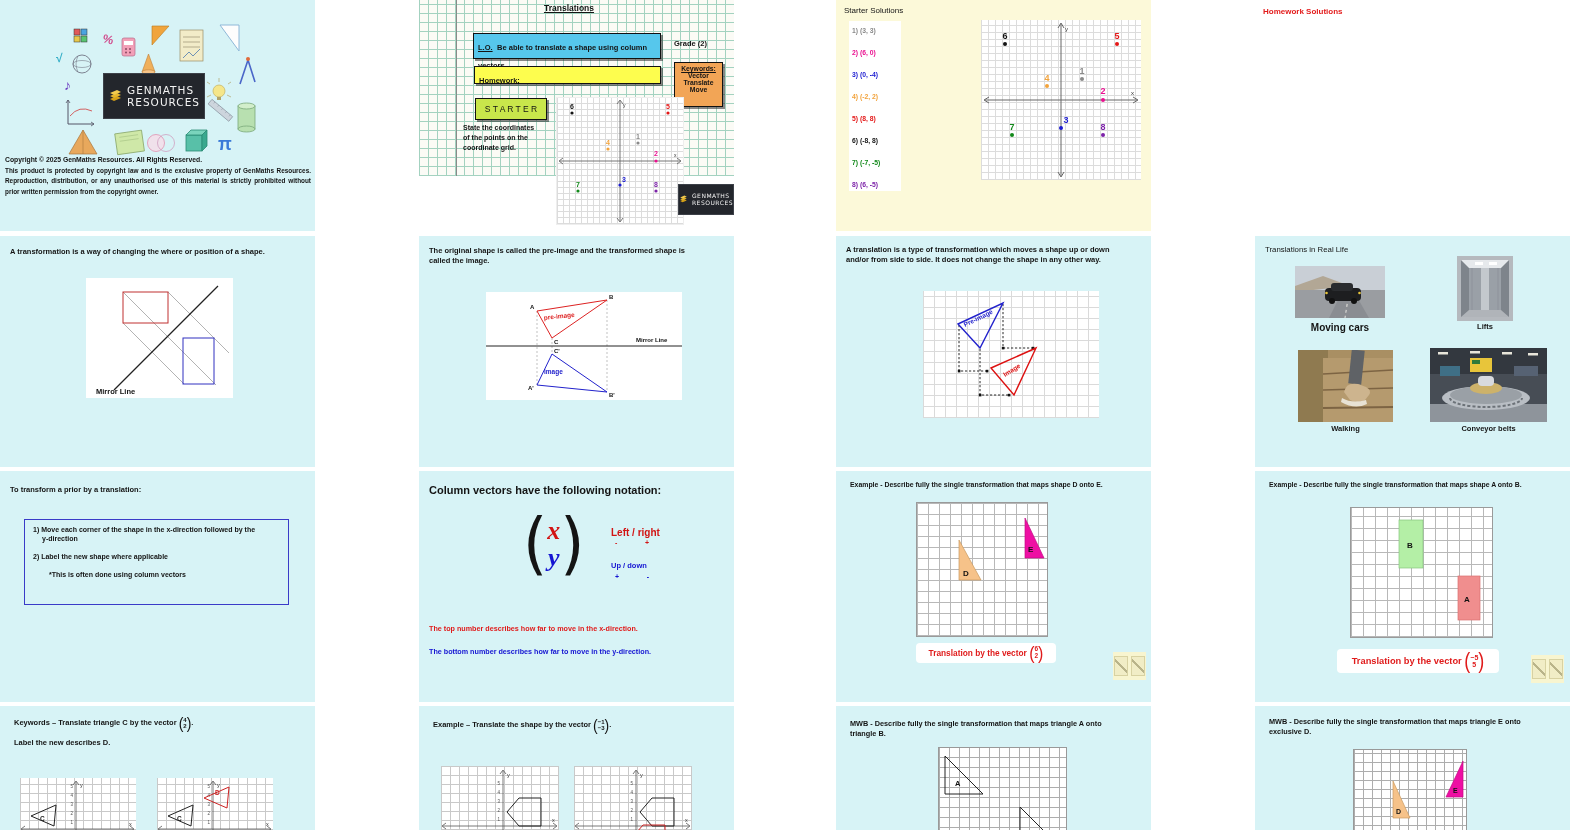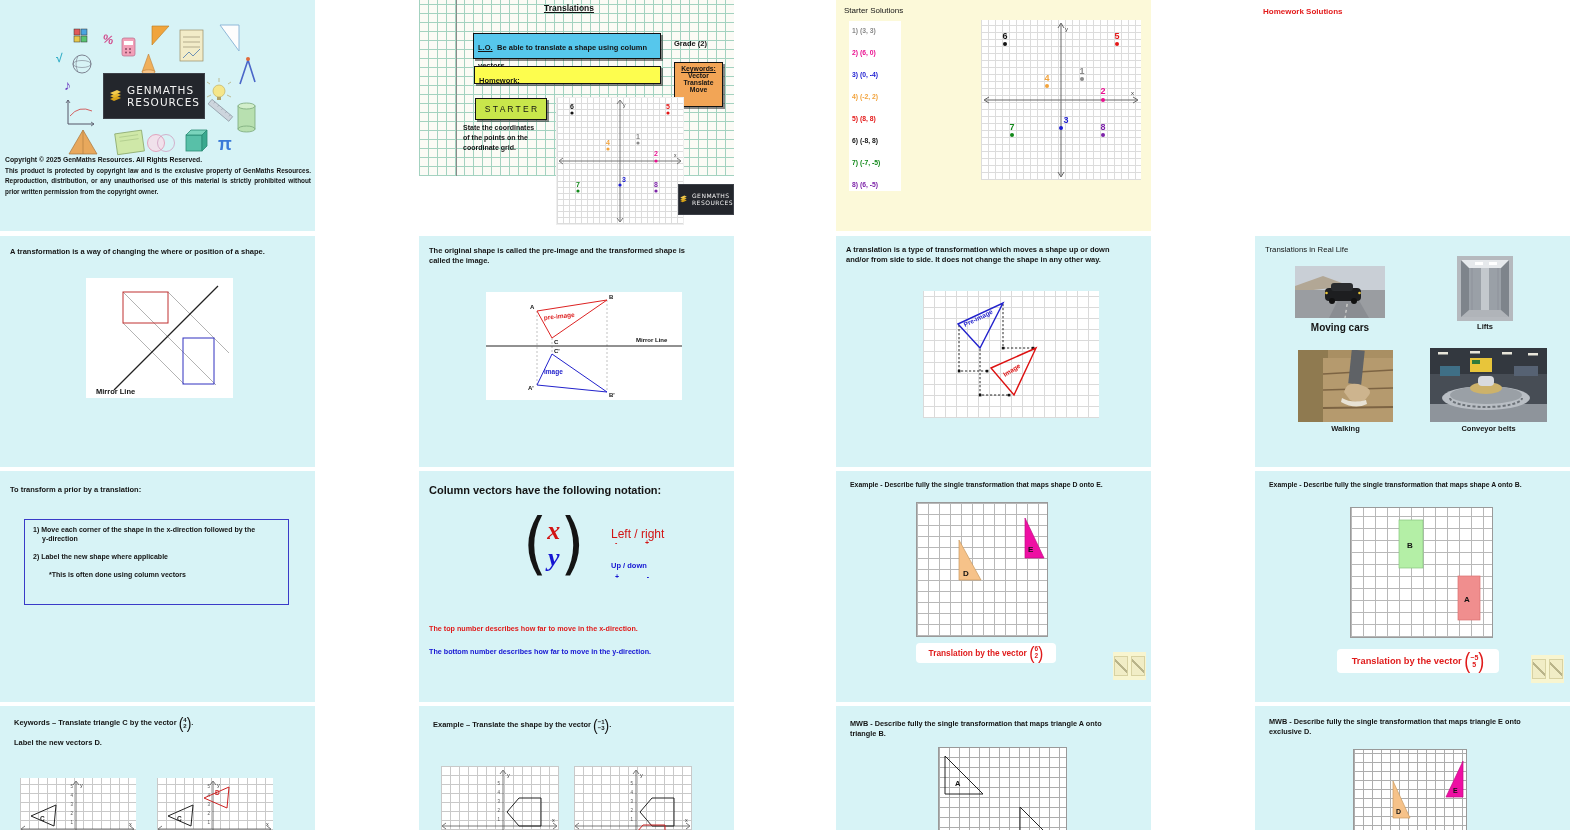--- a/index.html
+++ b/index.html
@@ -154,21 +154,21 @@
     <span>Keywords – Translate triangle C by the vector</span>
     <span class="vec">
         <span class="vp" style="font-size:14px">(</span>
         <span class="vst" style="font-size:6px">
           <span>4</span>
           <span>2</span>
         </span>
         <span class="vp" style="font-size:14px">)</span>
       </span><span>.</span>
   </div>
-  <div class="t" style="left:14px;top:32px;width:296px;font-size:7.5px">Label the new vectors D.</div>
+  <div class="t" style="left:14px;top:32px;width:296px;font-size:7.5px">Label the new describes D.</div>
   <div class="panel grid" style="left:20px;top:72px;width:116px;height:115px;--gc:#c9c9c9;--c:9px">
     <svg class="ov" width="116" height="115" viewBox="0 0 116 115">
       <path d="M2,51 H113 M110,48 l4,3 -4,3 M5,48 l-4,3 4,3" stroke="#555" stroke-width=".8" fill="none"></path>
       <path d="M56,4 V113 M53,7 l3,-4 3,4" stroke="#555" stroke-width=".8" fill="none"></path>
       <text x="60" y="9" font-size="5.5" fill="#333">y</text>
       <text x="109" y="48" font-size="5.5" fill="#333">x</text>
       <text x="53" y="10" font-size="4.5" fill="#555" text-anchor="end">5</text>
       <text x="53" y="19" font-size="4.5" fill="#555" text-anchor="end">4</text>
       <text x="53" y="28" font-size="4.5" fill="#555" text-anchor="end">3</text>
       <text x="53" y="37" font-size="4.5" fill="#555" text-anchor="end">2</text>
@@ -284,21 +284,21 @@
 <div class="slide c2 r3">
   <div class="t" style="left:10px;top:13px;width:298px;font-size:11px">Column vectors have the following notation:</div>
   <div style="position:absolute;left:104px;top:42px;display:flex;align-items:center">
     <span style="font-size:62px;font-weight:400;line-height:1;transform:scaleY(1.08);font-family:'DejaVu Sans',sans-serif">(</span>
     <span style="display:flex;flex-direction:column;align-items:center;line-height:1.05;font-family:'Liberation Serif',serif;font-style:italic;font-weight:700;font-size:26px">
       <span style="color:#d21414">x</span>
       <span style="color:#1414d2">y</span>
     </span>
     <span style="font-size:62px;font-weight:400;line-height:1;transform:scaleY(1.08);font-family:'DejaVu Sans',sans-serif">)</span>
   </div>
-  <div class="t" style="left:192px;top:56px;font-size:12px;font-weight:400;color:#d21414">Left / right</div>
+  <div class="t" style="left:192px;top:56px;font-size:10px;font-weight:700;color:#d21414">Left / right</div>
   <div style="position:absolute;left:196px;top:68px;width:34px;display:flex;justify-content:space-between;font-size:7px;font-weight:700;color:#d21414">
     <span>-</span>
     <span>+</span>
   </div>
   <div class="t" style="left:192px;top:90px;font-size:7.5px;font-weight:700;color:#1414d2">Up / down</div>
   <div style="position:absolute;left:196px;top:102px;width:34px;display:flex;justify-content:space-between;font-size:7px;font-weight:700;color:#1414d2">
     <span>+</span>
     <span>-</span>
   </div>
   <div class="t" style="left:10px;top:153px;width:298px;font-size:7.2px;font-weight:700;color:#e01b1b">The top number describes how far to move in the x-direction.</div>

